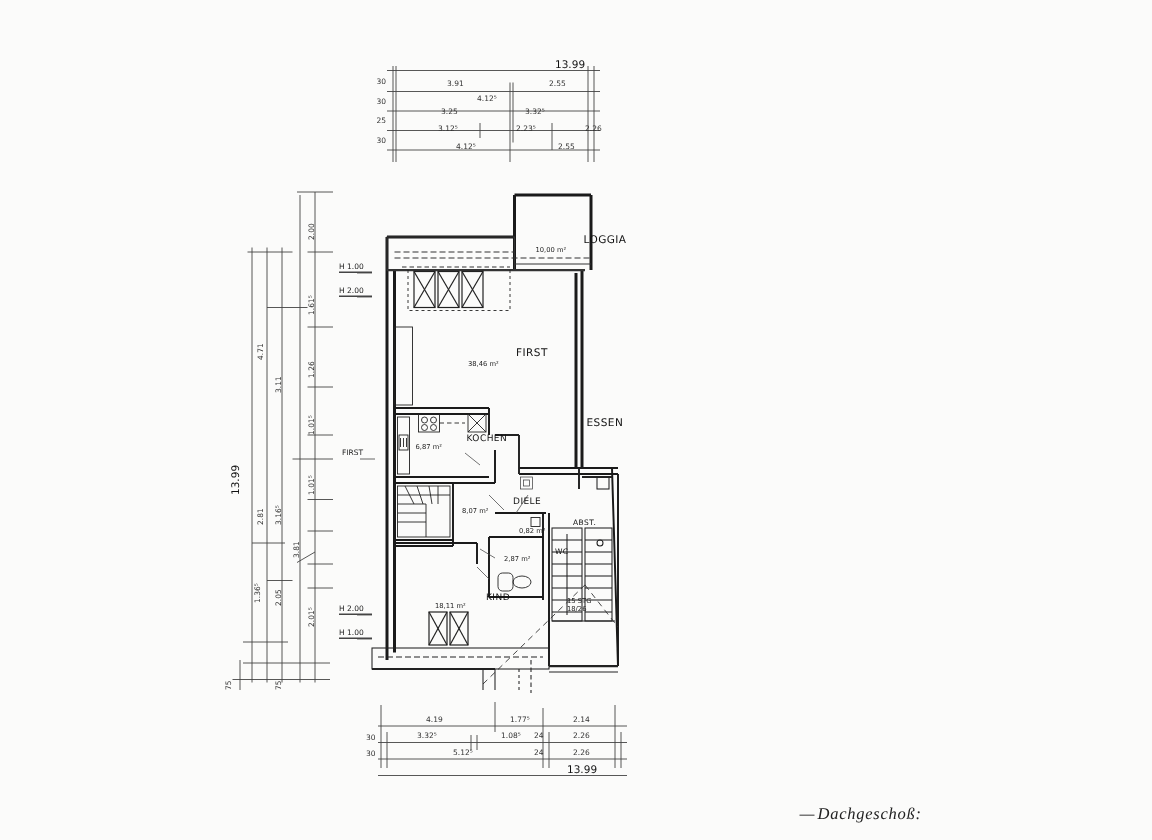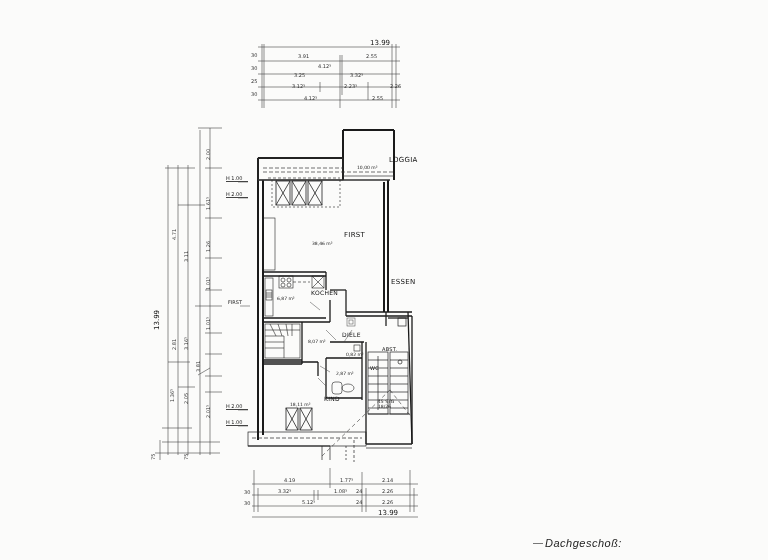--- a/index.html
+++ b/index.html
@@ -9,21 +9,21 @@
     font-family: "DejaVu Sans", sans-serif;
     position: relative;
   }
   .sheet { position: absolute; left: 0; top: 0; width: 768px; height: 414px; }
   svg { position: absolute; left: 0; top: 0; }
   .room { position: absolute; font-size: 7px; color: #111; letter-spacing: 0.3px; white-space: nowrap; line-height: 1; margin-left: 36px; }
   .area { position: absolute; font-size: 4.5px; color: #222; white-space: nowrap; line-height: 1; }
   .dim { position: absolute; font-size: 5px; color: #333; white-space: nowrap; line-height: 1; }
   .vdim { position: absolute; font-size: 5px; color: #333; white-space: nowrap; transform: rotate(-90deg); transform-origin: left top; line-height: 1; }
   .total { position: absolute; font-size: 7px; color: #111; white-space: nowrap; line-height: 1; }
-  .title { position: absolute; left: 545px; top: 537px; font-family: Liberation Sans, sans-serif; font-style: italic; font-size: 11px; color: #222; letter-spacing: 0.5px; }
+  .title { position: absolute; left: 545px; top: 537px; font-family: Liberation Serif, serif; font-style: italic; font-size: 11px; color: #222; letter-spacing: 0.5px; }
   .title-line { position: absolute; left: 533px; top: 543px; width: 10px; border-top: 1px solid #777; }
   .level { position: absolute; font-size: 5px; color: #222; border-bottom: 1px solid #444; padding-right: 6px; line-height: 1; }
 </style>
 </head>
 <body>
 
 <div class="sheet">
 
 <svg width="768" height="560" viewBox="0 0 768 560">
   <g stroke="#222" fill="none" stroke-width="1">

